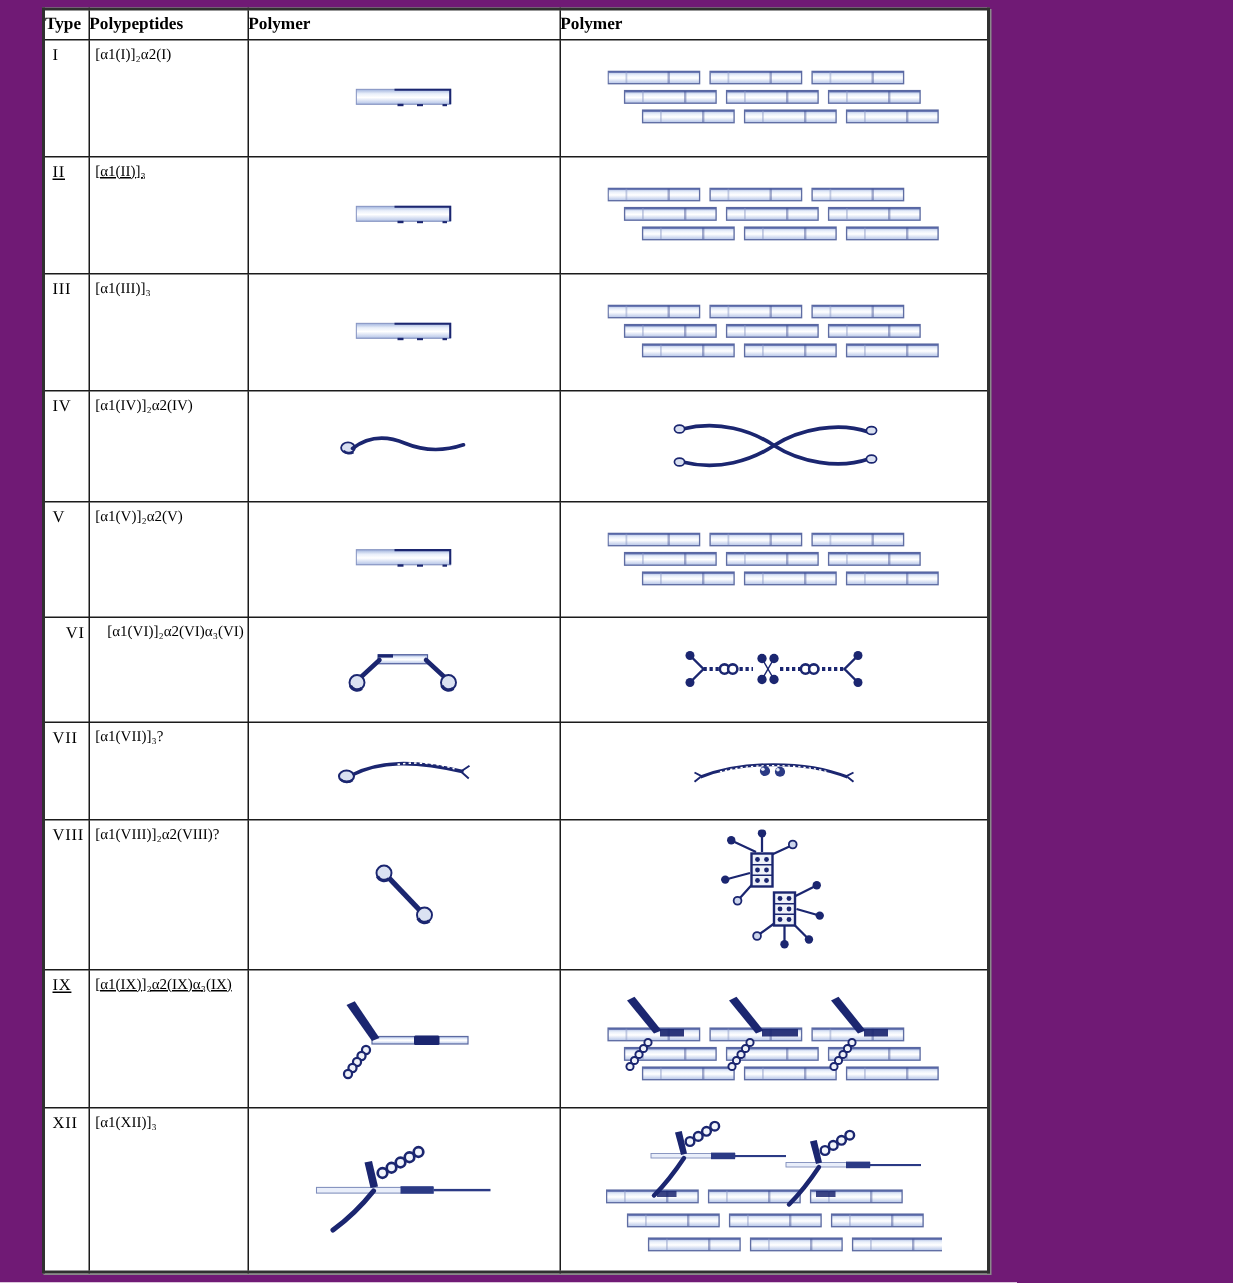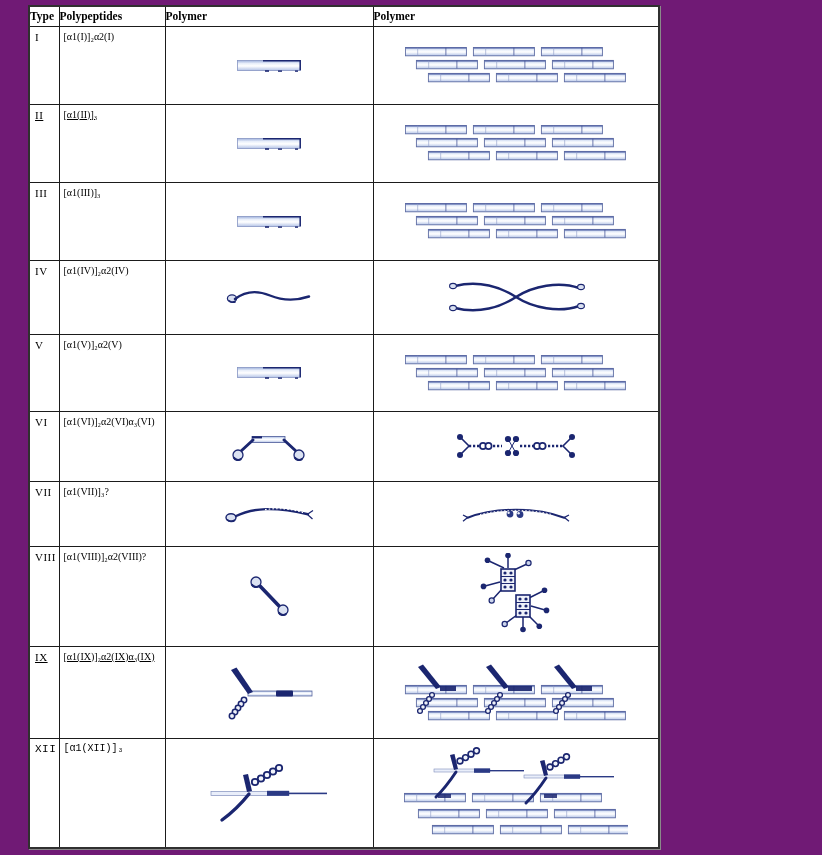--- a/index.html
+++ b/index.html
@@ -9,22 +9,22 @@
              width:630px;background:#fff;box-shadow:1px 1px 0 #8a8a8a;}
   .ctab th,.ctab td{border:1.3px solid #1b1b1b;padding:0;overflow:hidden;}
   .ctab{border:2px solid #303030;}
   col.c-type{width:30px;} col.c-poly{width:106px;} col.c-mono{width:208px;} col.c-polymer{width:286px;}
   th{font-size:11.5px;font-weight:bold;text-align:left;padding:2px 4px 2px 3px;height:17px;
      border-bottom-width:2px;}
   td.type-cell{vertical-align:top;font-size:11px;padding:4px 2px 0 5px;letter-spacing:0.5px;}
   td.formula-cell{vertical-align:top;font-size:10px;padding:4px 2px 0 4px;white-space:nowrap;}
   td.diag-cell{vertical-align:middle;text-align:center;}
   tr.rh{height:20px;} tr.r1{height:78px;} tr.r2{height:78px;text-decoration:underline;} tr.r3{height:78px;}
-  tr.r4{height:74px;} tr.r5{height:77px;} tr.r6{height:70px;} tr.r7{height:65px;margin-top:26px;}
-  tr.r8{height:100px;margin-left:16px;} tr.r9{height:92px;text-decoration:underline;} tr.r10{height:110px;font-family:Liberation Mono, monospace;}
+  tr.r4{height:74px;} tr.r5{height:77px;} tr.r6{height:70px;text-align:right;} tr.r7{height:65px;margin-top:26px;}
+  tr.r8{height:100px;margin-left:16px;} tr.r9{height:92px;text-decoration:underline;} tr.r10{height:110px;}
   svg{display:inline-block;vertical-align:middle;}
 </style>
 </head>
 <body>
 
 <div id="canvas">
 
 <svg width="0" height="0" style="position:absolute">
   <defs>
     <linearGradient id="rg" x1="0" y1="0" x2="0" y2="1">

